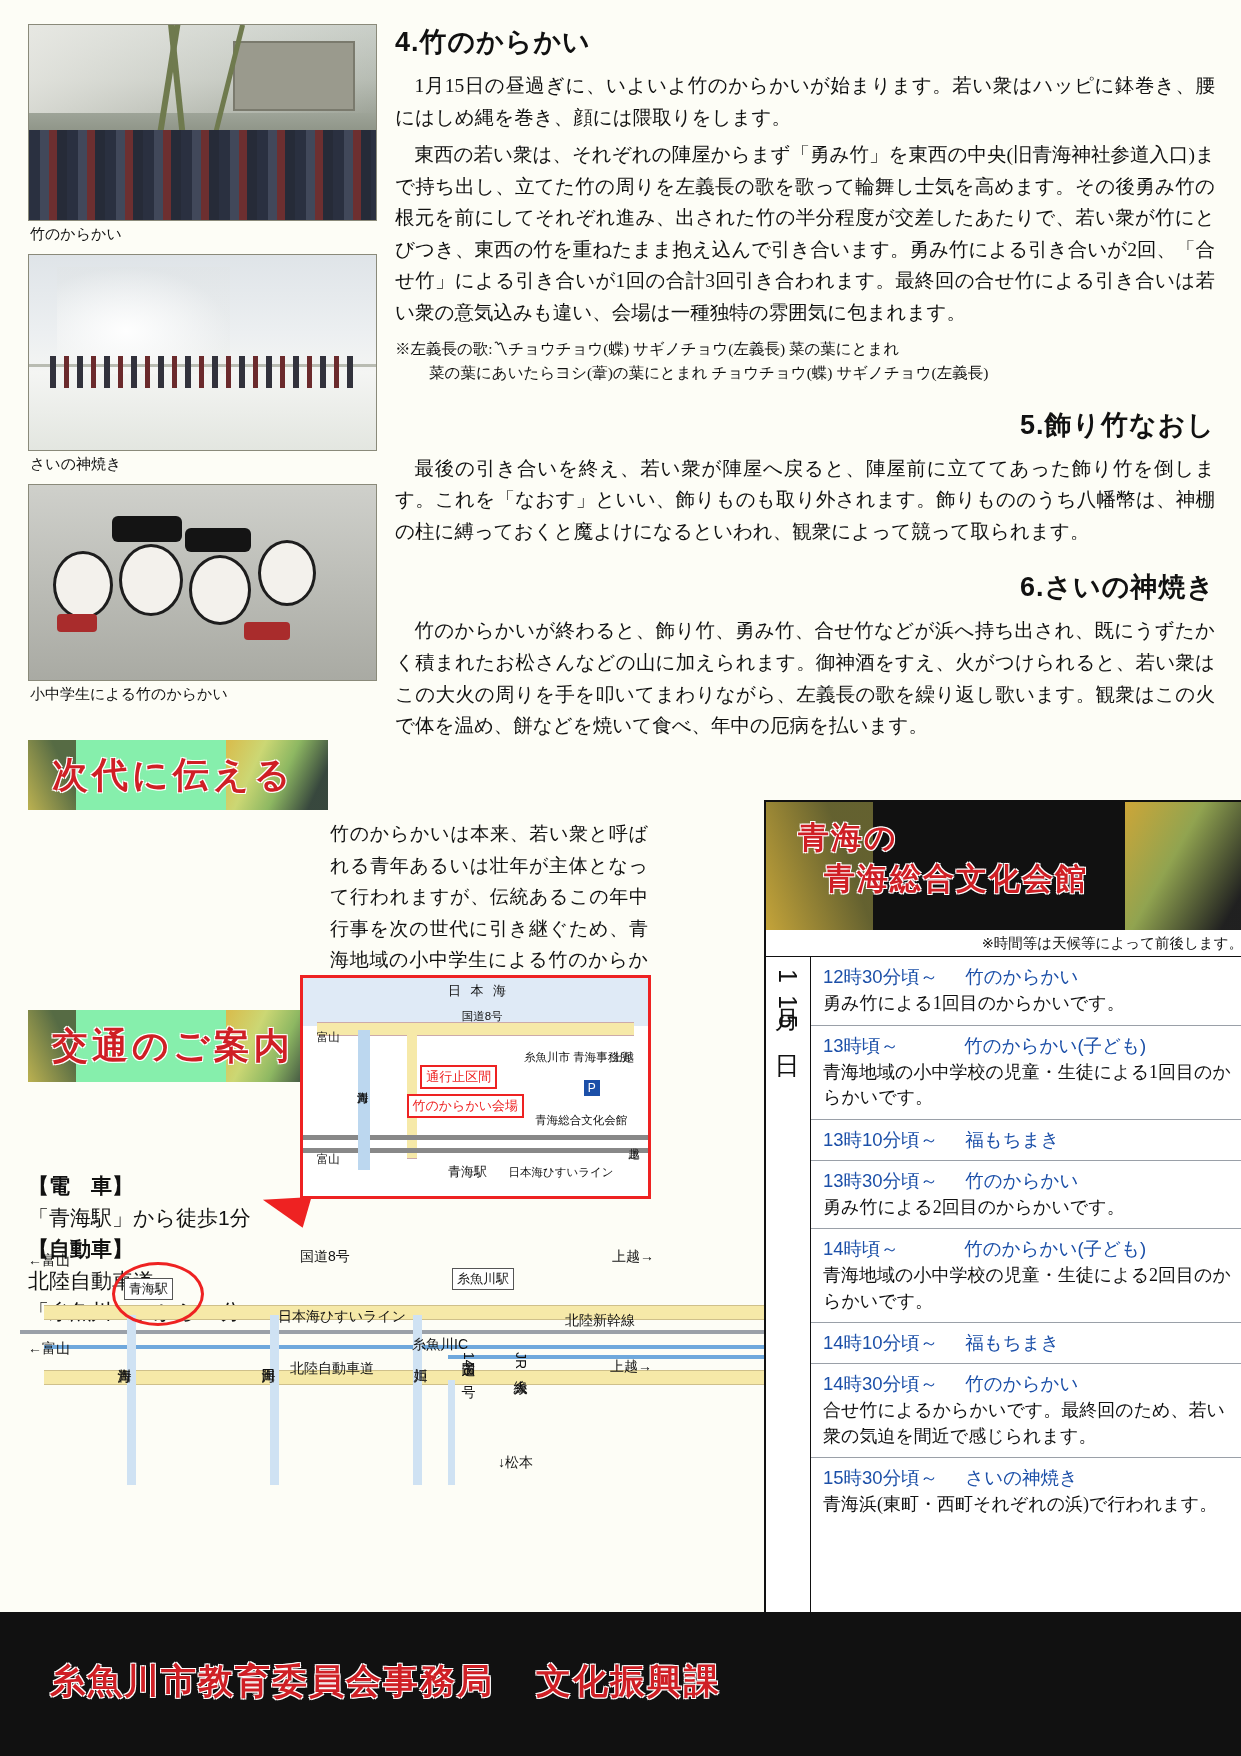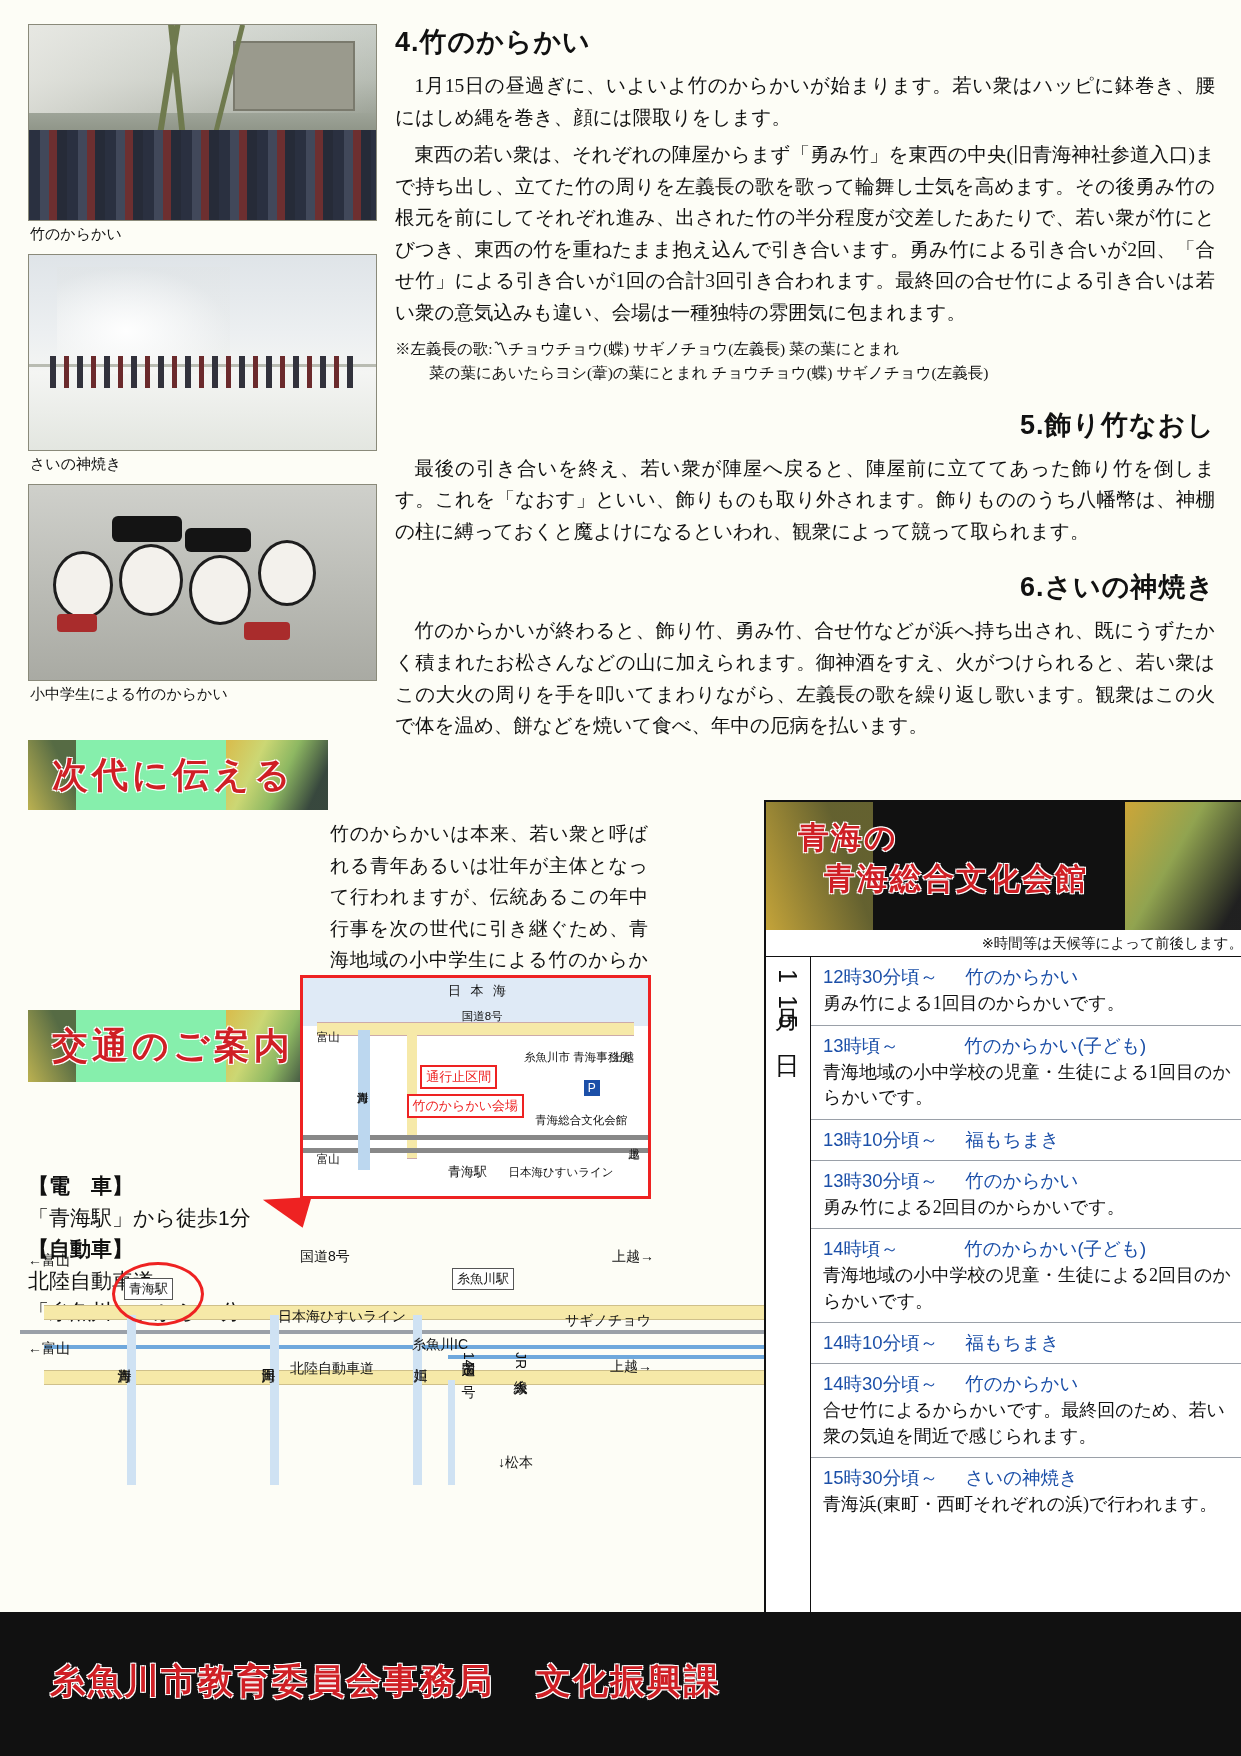--- a/index.html
+++ b/index.html
@@ -250,21 +250,21 @@
     <div class="bm-river" style="left:36%;top:56%;width:7px;height:42%;"></div>
 
     <div class="bm-circle" style="left:92px;top:22px;"></div>
     <div class="bm-sta" style="left:104px;top:38px;">青海駅</div>
     <div class="bm-sta" style="left:432px;top:28px;">糸魚川駅</div>
 
     <div class="bm-lbl" style="left:8px;top:12px;">←富山</div>
     <div class="bm-lbl" style="left:280px;top:8px;">国道8号</div>
     <div class="bm-lbl" style="left:592px;top:8px;">上越→</div>
     <div class="bm-lbl" style="left:258px;top:68px;">日本海ひすいライン</div>
-    <div class="bm-lbl" style="left:545px;top:72px;">サギノチョウ</div>
+    <div class="bm-lbl" style="left:545px;top:72px;">北陸新幹線</div>
     <div class="bm-lbl" style="left:8px;top:100px;">←富山</div>
     <div class="bm-lbl" style="left:270px;top:120px;">北陸自動車道</div>
     <div class="bm-lbl" style="left:392px;top:96px;">糸魚川IC</div>
     <div class="bm-lbl" style="left:590px;top:118px;">上越→</div>
 
     <div class="bm-vlbl" style="left:96px;top:118px;">青海川</div>
     <div class="bm-vlbl" style="left:240px;top:118px;">田海川</div>
     <div class="bm-vlbl" style="left:392px;top:118px;">姫川</div>
     <div class="bm-vlbl" style="left:440px;top:112px;">国道148号</div>
     <div class="bm-vlbl" style="left:492px;top:112px;">JR大糸線</div>

